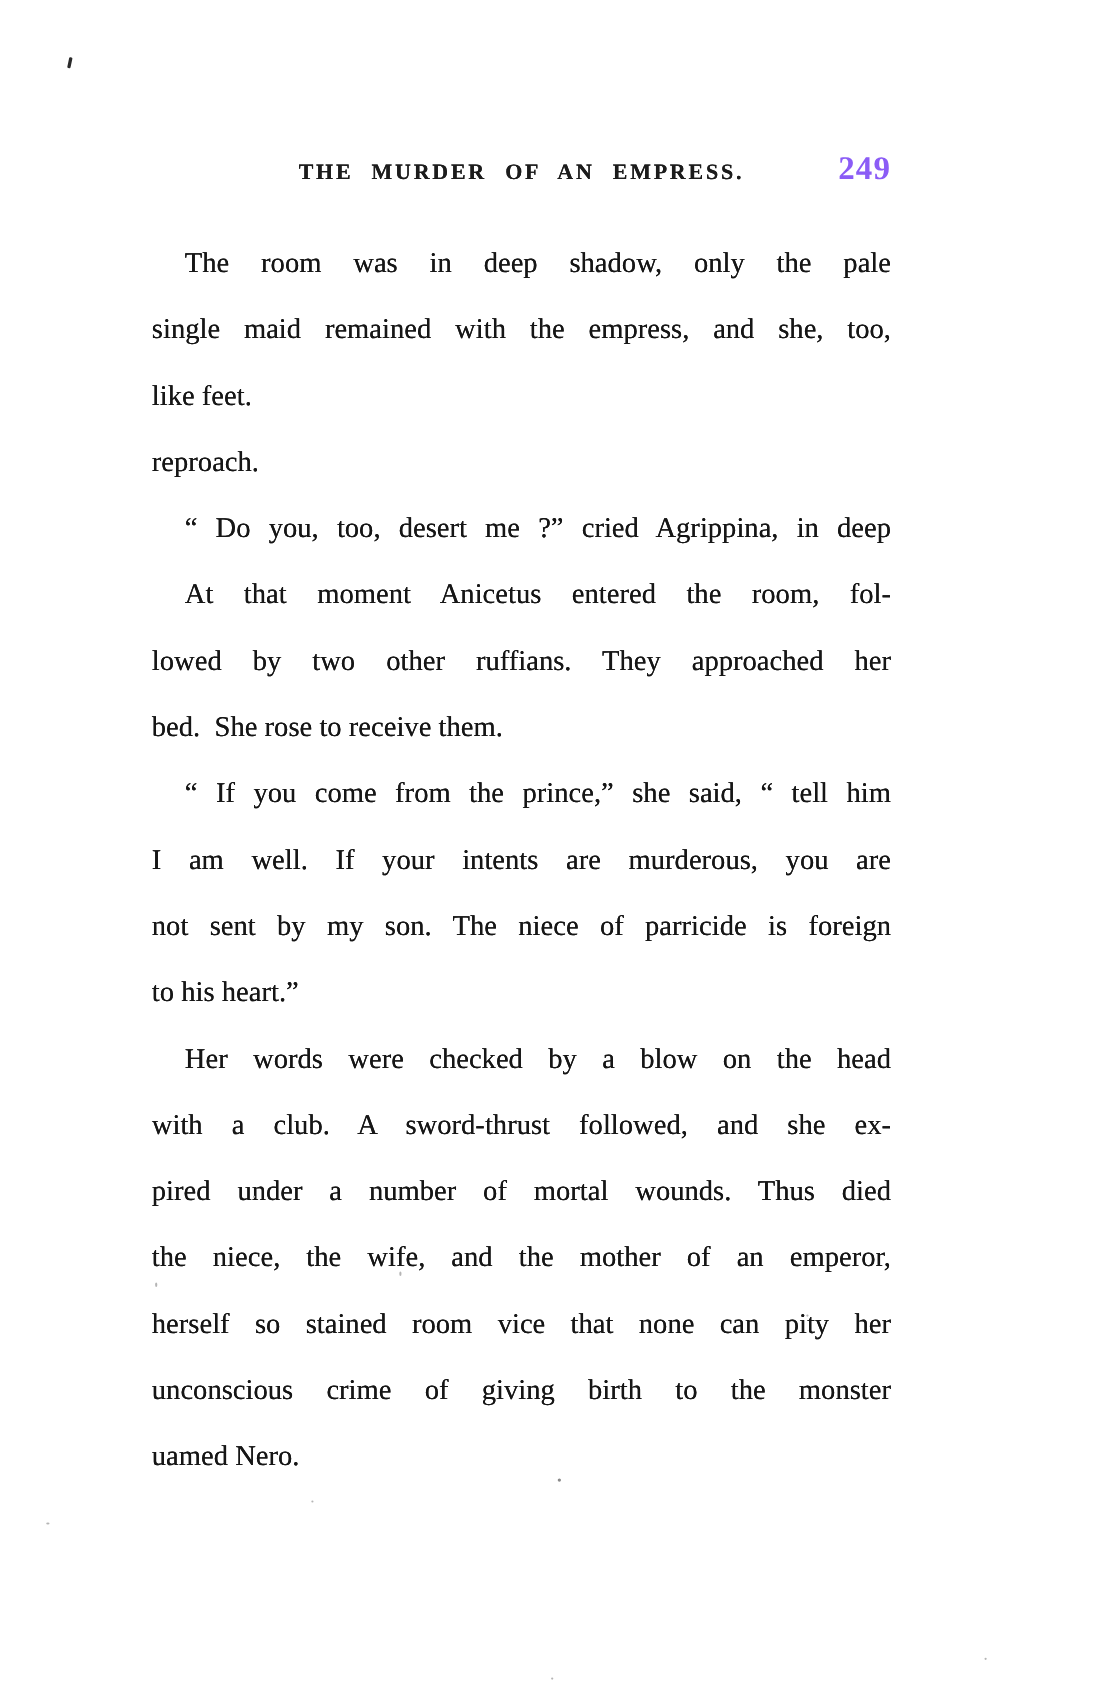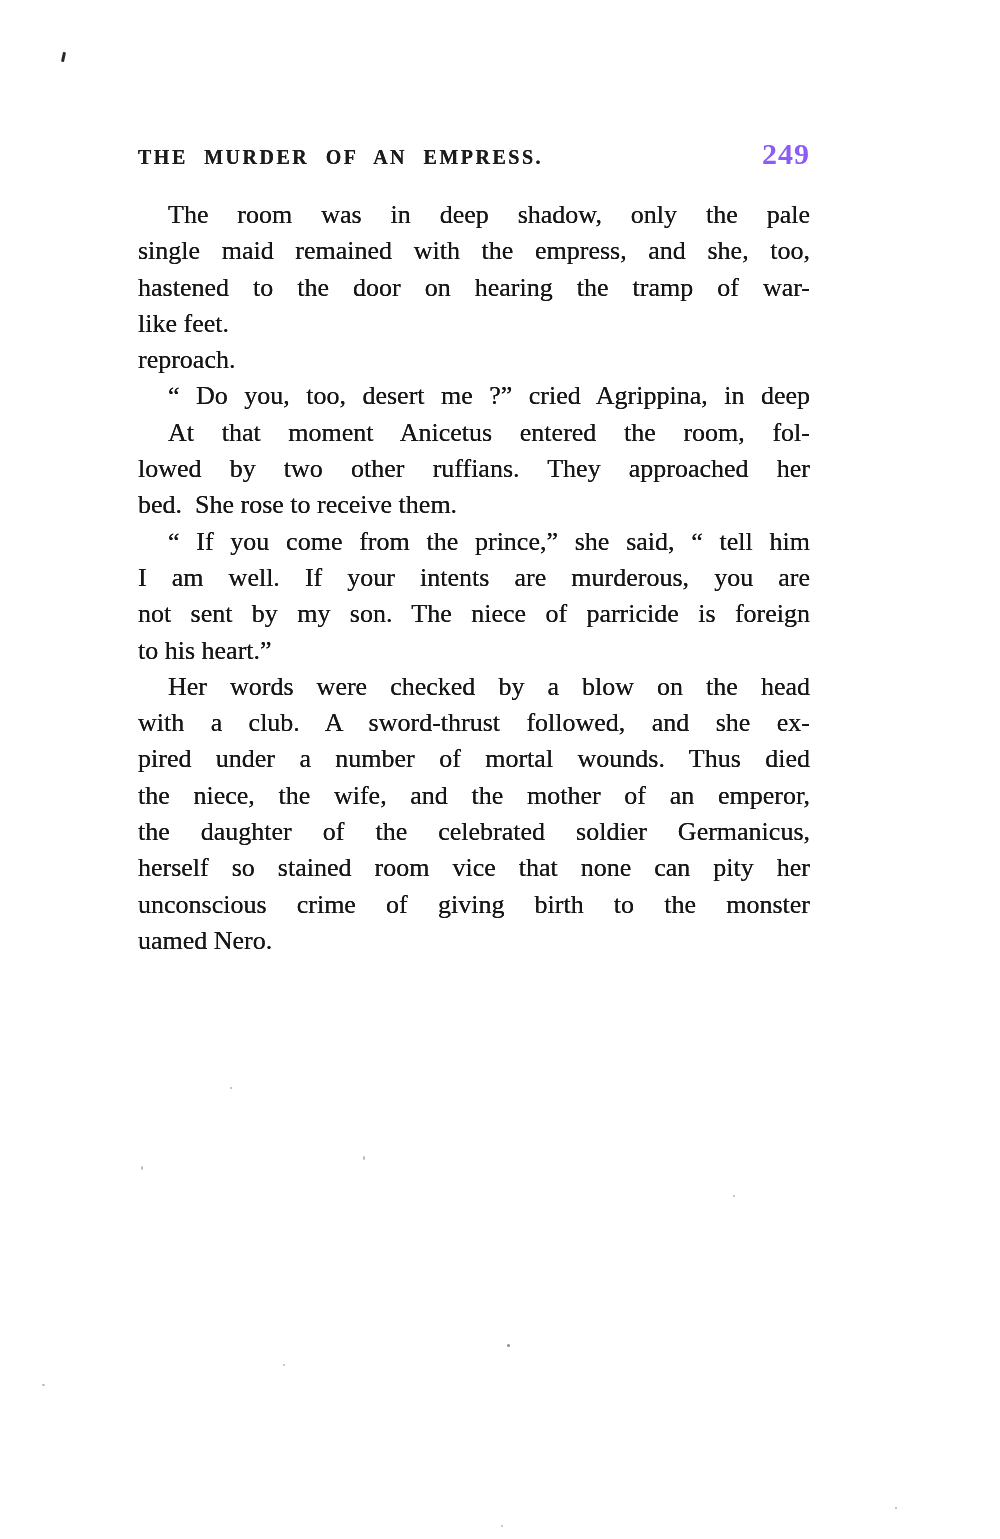--- a/index.html
+++ b/index.html
@@ -14,20 +14,21 @@
     background: #ffffff;
     font-family: "Liberation Serif", serif;
     color: #181818;
     overflow: hidden;
   }
   .running-head {
     position: absolute;
     top: 146px;
     left: 138px;
     width: 672px;
+    text-align: center;
     font-size: 20px;
     font-weight: 700;
     letter-spacing: 2.5px;
     word-spacing: 9px;
     color: #1c1c1c;
     text-shadow: 0 0 0.4px currentColor;
   }
   .page-number {
     position: absolute;
     top: 137px;
@@ -47,20 +48,21 @@
     font-size: 26px;
     line-height: 36.3px;
     color: #161616;
     text-shadow: 0 0 0.4px currentColor;
   }
   .line {
     height: 36.3px;
     overflow: hidden;
     text-align: justify;
     text-align-last: justify;
+    margin-top: 24px;
   }
   .line.first {
     text-indent: 30px;
   }
   .line.last {
     text-align-last: left;
     white-space: pre-wrap;
   }
   .corner-mark {
     position: absolute;
@@ -97,40 +99,38 @@
 
   <div class="corner-mark"></div>
 
   <div class="running-head">THE MURDER OF AN EMPRESS.</div>
   <div class="page-number">249</div>
 
   <div class="body-text">
 
     <div class="line first">The room was in deep shadow, only the pale</div>
     <div class="line">single maid remained with the empress, and she, too,</div>
-    <div class="line">hastened to the door on hearing the tramp of war-</div>
     <div class="line last">like feet.</div>
 
     <div class="line last">reproach.</div>
     <div class="line first">“ Do you, too, desert me ?” cried Agrippina, in deep</div>
 
     <div class="line first">At that moment Anicetus entered the room, fol-</div>
     <div class="line">lowed by two other ruffians.  They approached her</div>
     <div class="line last">bed.  She rose to receive them.</div>
 
     <div class="line first">“ If you come from the prince,” she said, “ tell him</div>
     <div class="line">I am well.  If your intents are murderous, you are</div>
     <div class="line">not sent by my son.  The niece of parricide is foreign</div>
     <div class="line last">to his heart.”</div>
 
     <div class="line first">Her words were checked by a blow on the head</div>
     <div class="line">with a club.  A sword-thrust followed, and she ex-</div>
     <div class="line">pired under a number of mortal wounds.  Thus died</div>
     <div class="line">the niece, the wife, and the mother of an emperor,</div>
-    <div class="line">the daughter of the celebrated soldier Germanicus,</div>
     <div class="line">herself so stained room vice that none can pity her</div>
     <div class="line">unconscious crime of giving birth to the monster</div>
     <div class="line last">uamed Nero.</div>
   </div>
 
   <div class="speck s1"></div>
   <div class="speck s2"></div>
   <div class="speck s3"></div>
   <div class="speck s4"></div>
   <div class="speck s5 dark"></div>

